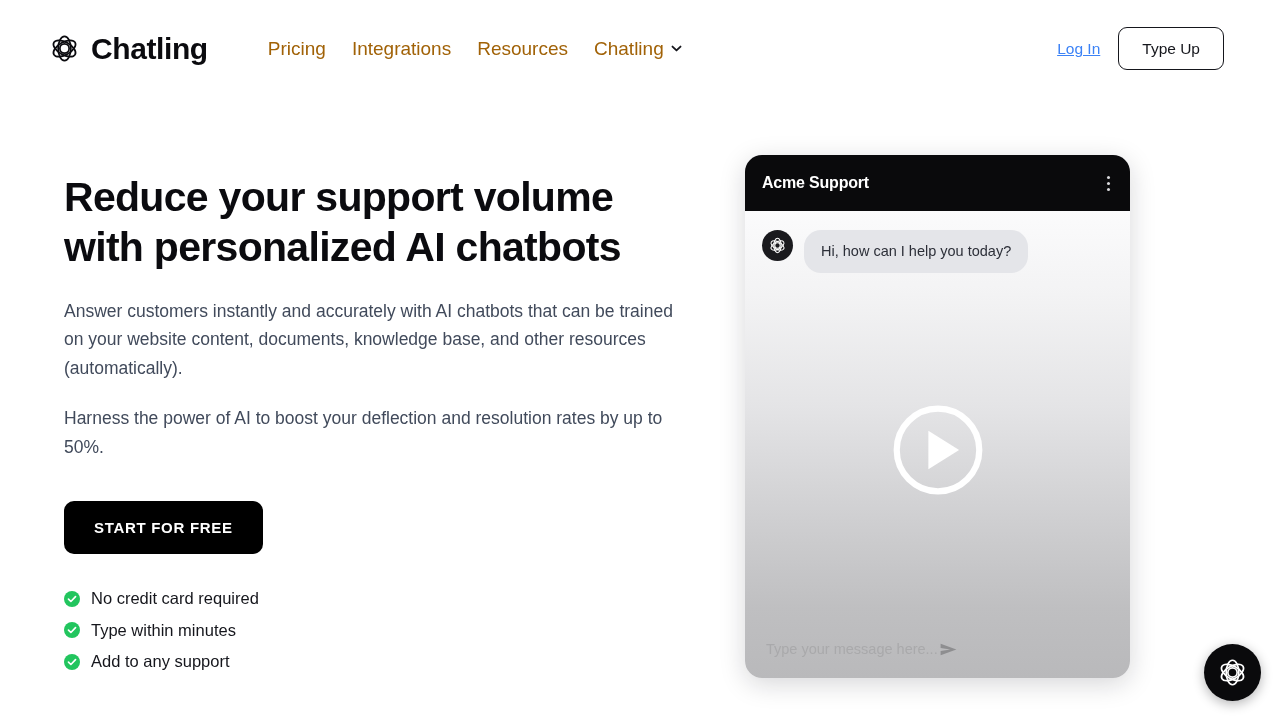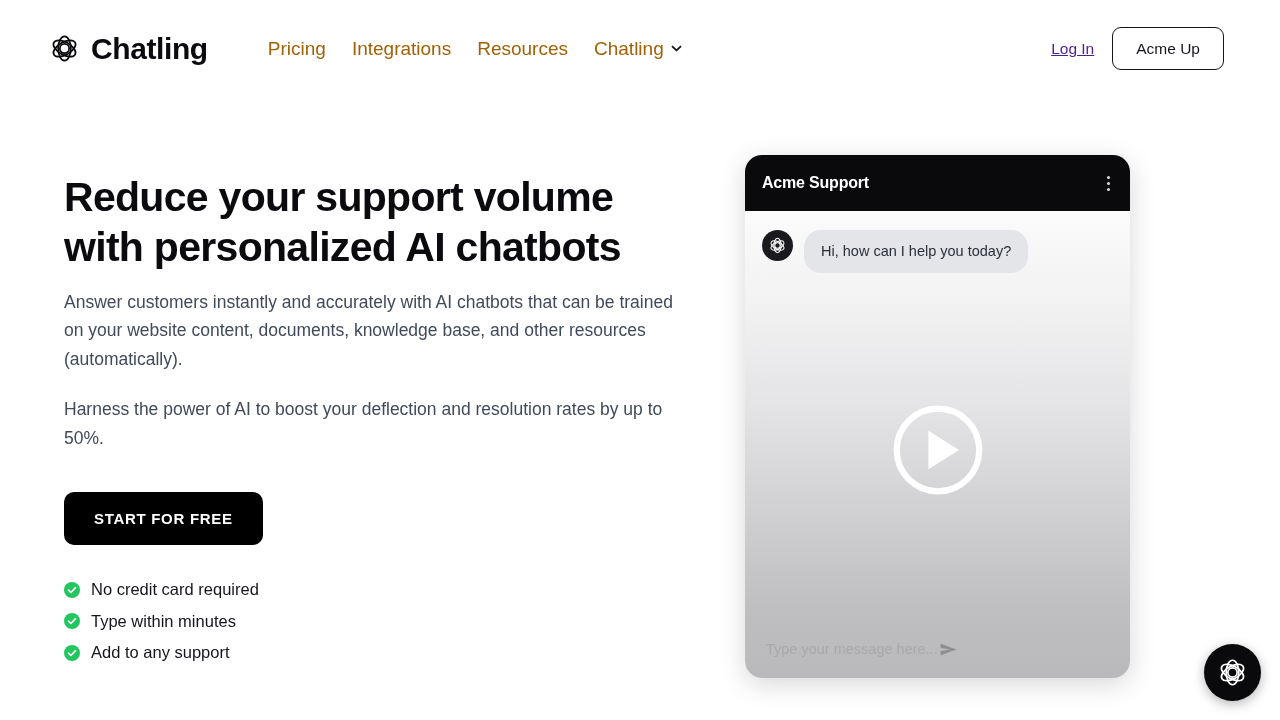--- a/index.html
+++ b/index.html
@@ -33,40 +33,40 @@
   .nav-link {
     font-size: 19px; color: #a16207; white-space: nowrap;
     cursor: pointer; line-height: 1;
   }
   .nav-link.has-caret { display: flex; align-items: center; gap: 7px; }
   .caret { width: 11px; height: 7px; display: block; }
 
   .nav-right {
     margin-left: auto; display: flex; align-items: center; gap: 18px;
   }
-  .login-link { font-size: 15.5px; color: #4c1d95; cursor: pointer; text-decoration: underline; }
+  .login-link { font-size: 15.5px; color: #3b82f6; cursor: pointer; text-decoration: underline; }
   .signup-btn {
     font-size: 15.5px; color: #15161c;
     border: 1.4px solid #15161c; border-radius: 9px;
     padding: 13px 23px; background: transparent;
     cursor: pointer; line-height: 1;
     font-family: "Liberation Sans", sans-serif;
   }
 
   
   .hero-left { position: absolute; left: 64px; top: 172px; width: 620px; }
   .hero-title {
     font-size: 41px; font-weight: bold; line-height: 1.23;
     color: #0b0b0f; letter-spacing: -0.7px;
   }
   .hero-p {
     font-size: 17.5px; line-height: 1.63; color: #414a5b;
     margin-top: 0;
   }
-  .hero-p.first { margin-top: 15px; }
+  .hero-p.first { margin-top: 24px; }
   .hero-p.second { margin-top: 22px; }
 
   .cta-btn {
     display: inline-block; margin-top: 40px;
     background: #000000; color: #ffffff;
     font-size: 15px; font-weight: bold; letter-spacing: 0.7px;
     padding: 19px 30px; border: none; border-radius: 10px;
     cursor: pointer; line-height: 1;
     font-family: "Liberation Sans", sans-serif;
   }
@@ -172,21 +172,21 @@
         <span>
           <svg class="caret" viewBox="0 0 12 8" fill="none" stroke="#15161c" stroke-width="2.1" stroke-linecap="round" stroke-linejoin="round">
             <path d="M1.4 1.8 L6 6.2 L10.6 1.8"></path>
           </svg>
         </span>
       </span>
     </div>
 
     <div class="nav-right">
       <span class="login-link">Log In</span>
-      <button class="signup-btn">Acme Up</button>
+      <button class="signup-btn">Type Up</button>
     </div>
   </div>
 
   <div class="hero-left">
     <h1 class="hero-title">
       <span>Reduce your support volume</span><br>
       <span>with personalized AI chatbots</span>
     </h1>
 
     <p class="hero-p first">Answer customers instantly and accurately with AI chatbots that can be trained on your website content, documents, knowledge base, and other resources (automatically).</p>

